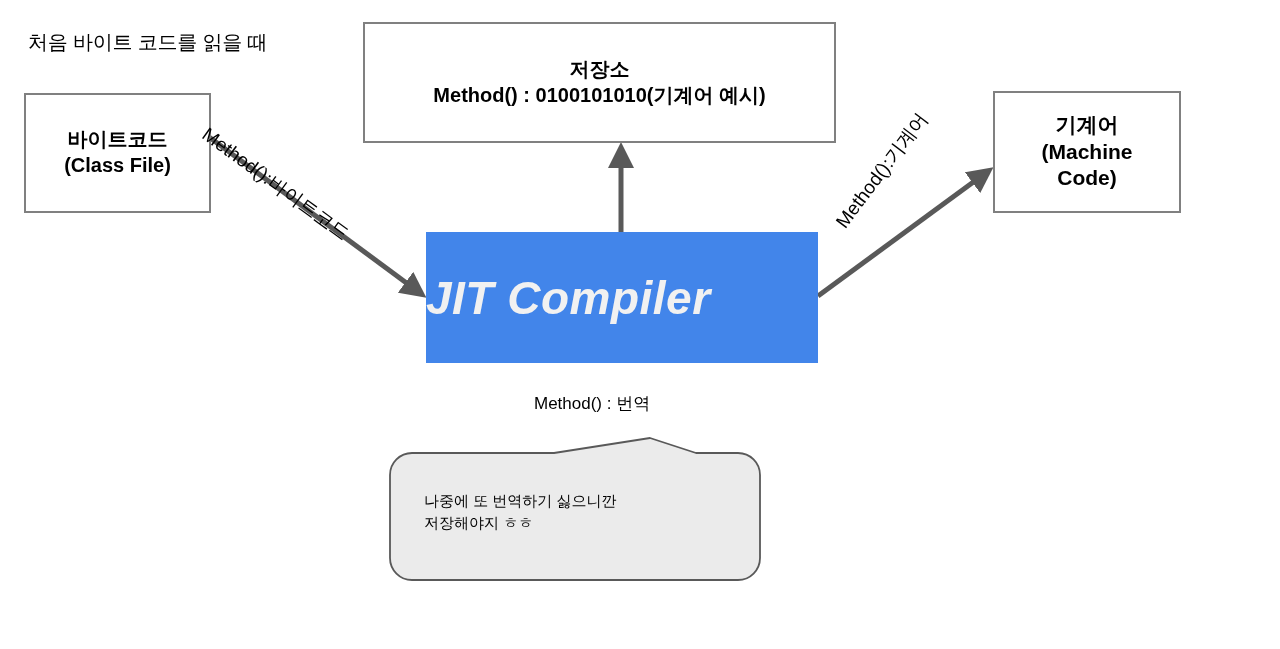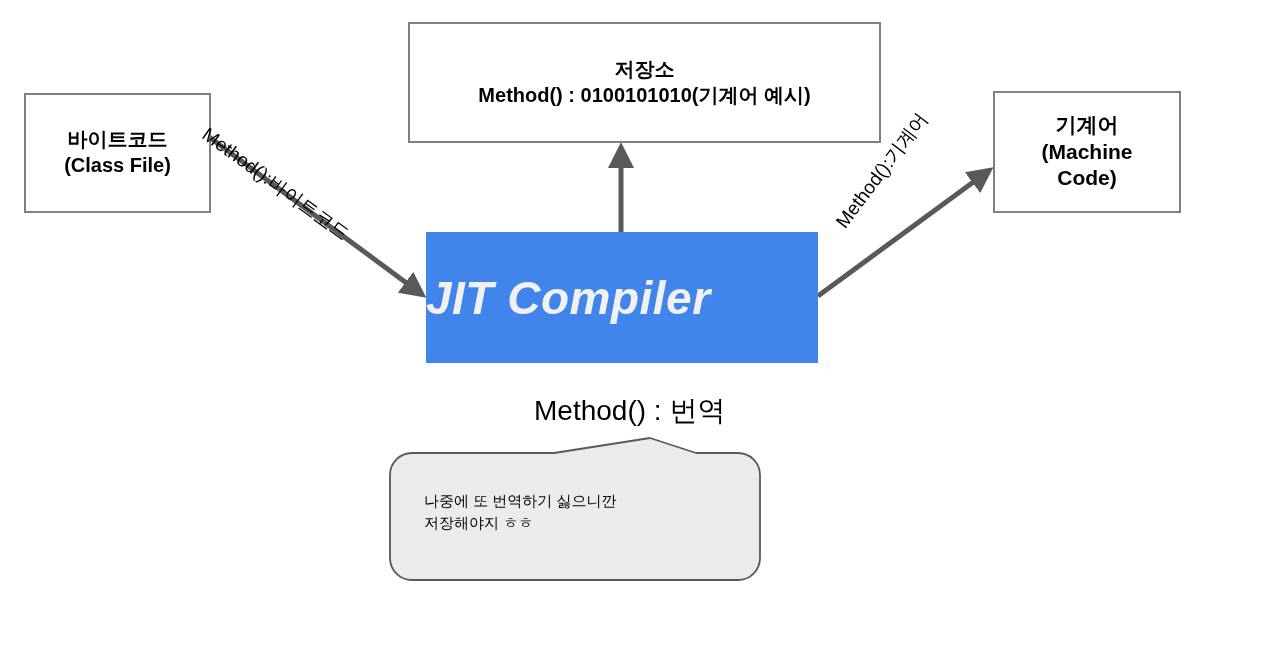--- a/index.html
+++ b/index.html
@@ -53,21 +53,21 @@
 
   #box-bytecode {
     left: 24px;
     top: 93px;
     width: 187px;
     height: 120px;
     font-size: 20px;
   }
 
   #box-storage {
-    left: 408px;
+    left: 363px;
     top: 22px;
     width: 473px;
     height: 121px;
     font-size: 20px;
   }
 
   #box-machinecode {
     left: 993px;
     top: 91px;
     width: 188px;
@@ -109,21 +109,21 @@
   }
   #label-machine-edge {
     left: 830px;
     top: 218px;
     transform: rotate(-53deg);
   }
   #label-translate {
     position: absolute;
     left: 534px;
     top: 392px;
-    font-size: 28px;
+    font-size: 17px;
     white-space: nowrap;
   }
 
   #bubble {
     position: absolute;
     left: 384px;
     top: 432px;
     width: 382px;
     height: 154px;
   }
@@ -150,20 +150,21 @@
       </marker>
     </defs>
 
     <line x1="209" y1="137" x2="420" y2="293" stroke="#595959" stroke-width="5" marker-end="url(#arrowhead)"></line>
 
     <line x1="621" y1="232" x2="621" y2="150" stroke="#595959" stroke-width="5" marker-end="url(#arrowhead)"></line>
 
     <line x1="818" y1="296" x2="987" y2="172" stroke="#595959" stroke-width="5" marker-end="url(#arrowhead)"></line>
   </svg>
 
+  <div id="caption-first-read">처음 바이트 코드를 읽을 때</div>
 
   <div id="box-bytecode" class="node-box">바이트코드
 (Class File)</div>
 
   <div id="box-storage" class="node-box">저장소
 Method() : 0100101010(기계어 예시)</div>
 
   <div id="box-machinecode" class="node-box">기계어
 (Machine
 Code)</div>

